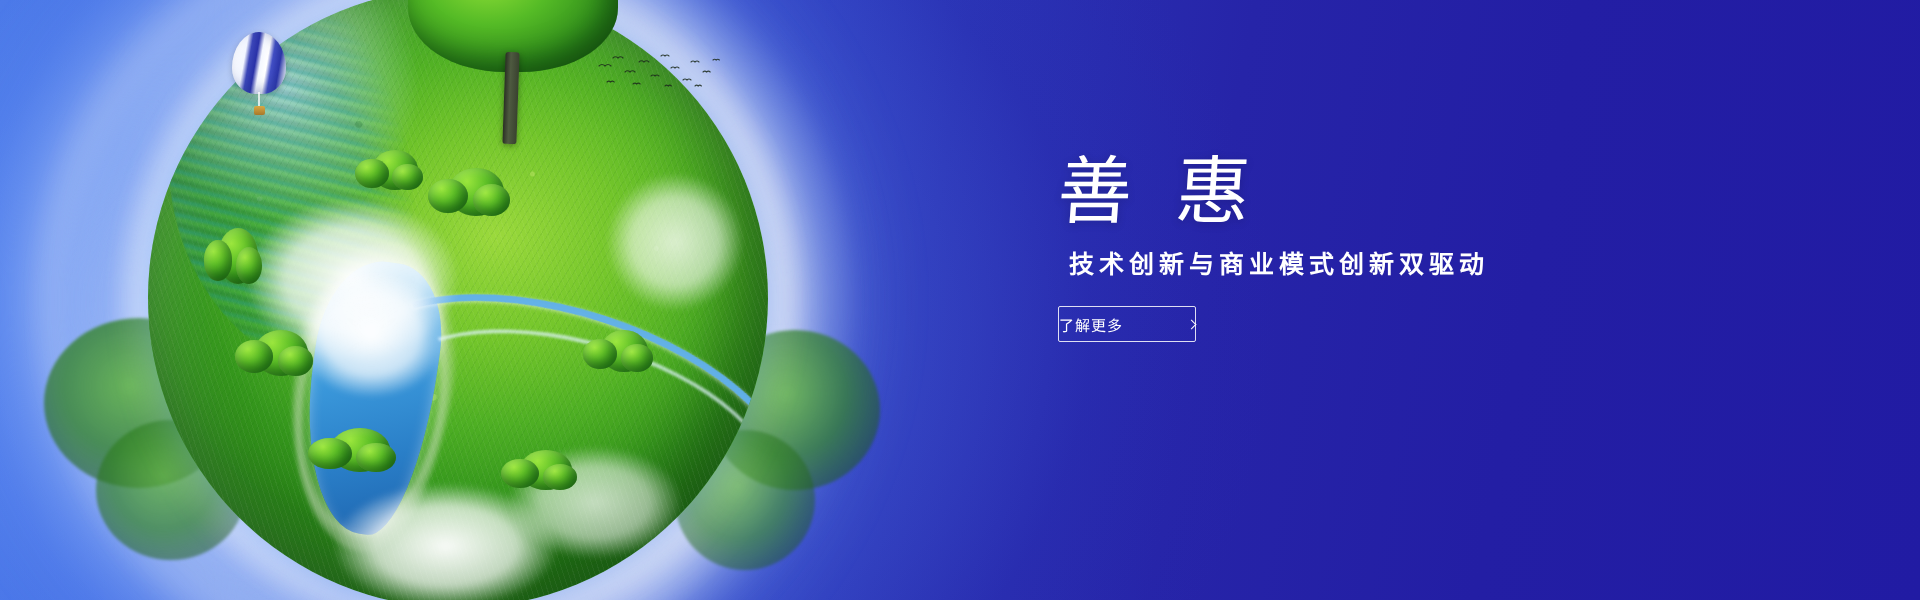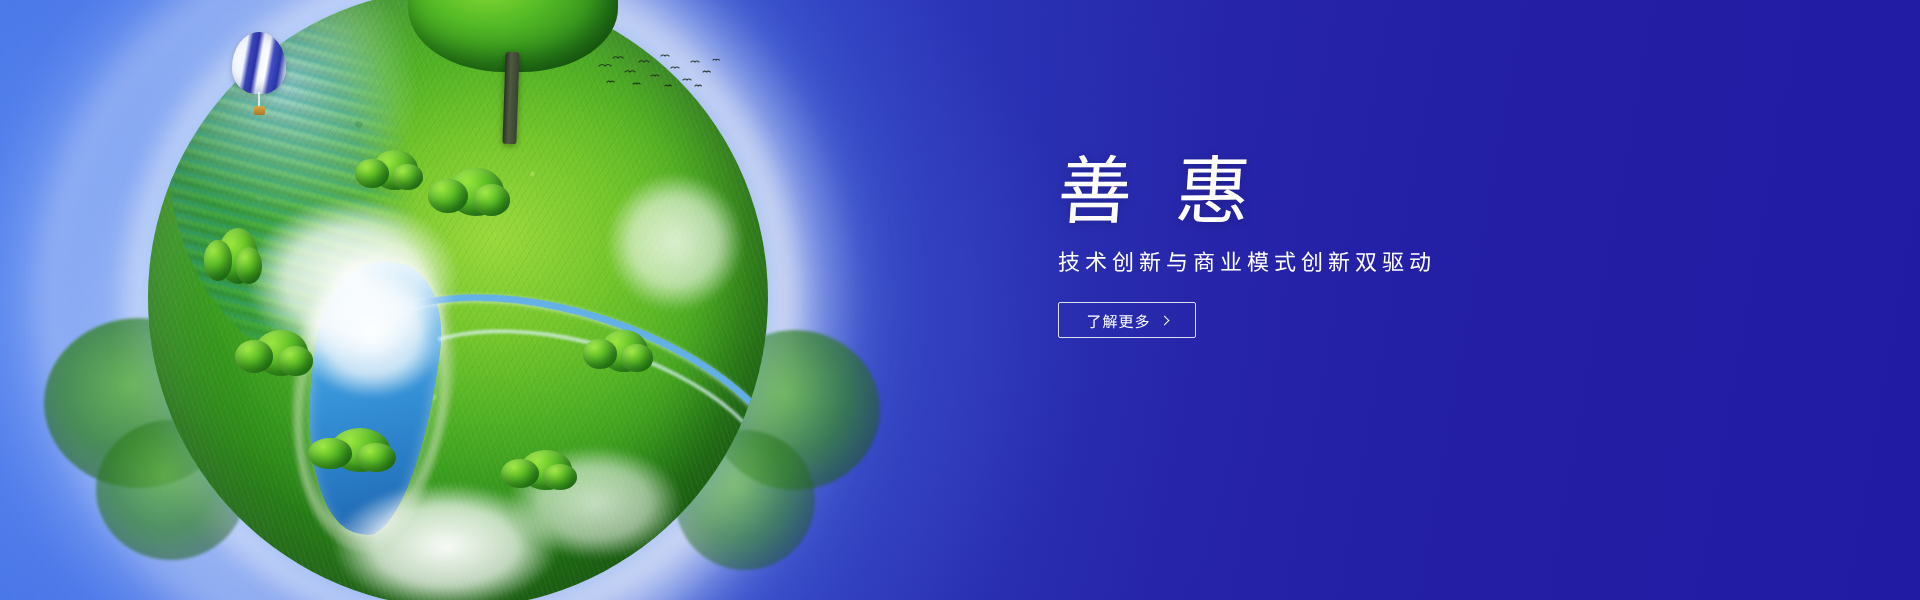--- a/index.html
+++ b/index.html
@@ -340,38 +340,39 @@
     font-size: 32px;
     line-height: 1;
     letter-spacing: 6px;
     padding: 0 0 10px 8px;
   }
   .gap { width: 44px; }
 
   .subhead {
     margin-top: 18px;
     color: #ffffff;
-    font-size: 22px;
+    font-size: 25px;
     letter-spacing: 5px;
     white-space: nowrap;
-    font-weight: 400;
+    font-weight: 700;
+    margin-left: 11px;
   }
   .desc {
     margin-top: 20px;
     color: #e8eefc;
     font-size: 17px;
     letter-spacing: 0.5px;
     white-space: nowrap;
   }
 
   .cta {
     margin-top: 26px;
     display: inline-flex;
     align-items: center;
-    justify-content: center;
+    justify-content: space-between;
     gap: 12px;
     width: 138px;
     height: 36px;
     border: 1px solid rgba(255,255,255,0.85);
     border-radius: 2px;
     color: #ffffff;
     font-size: 15px;
     letter-spacing: 1px;
     background: transparent;
     cursor: pointer;

